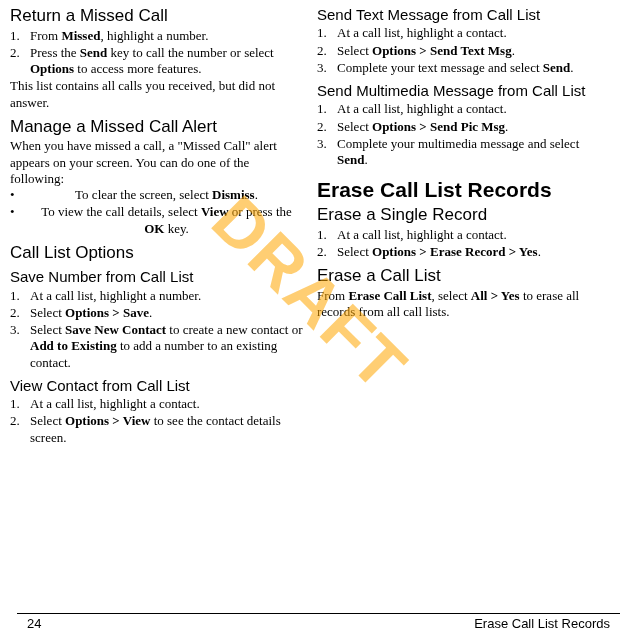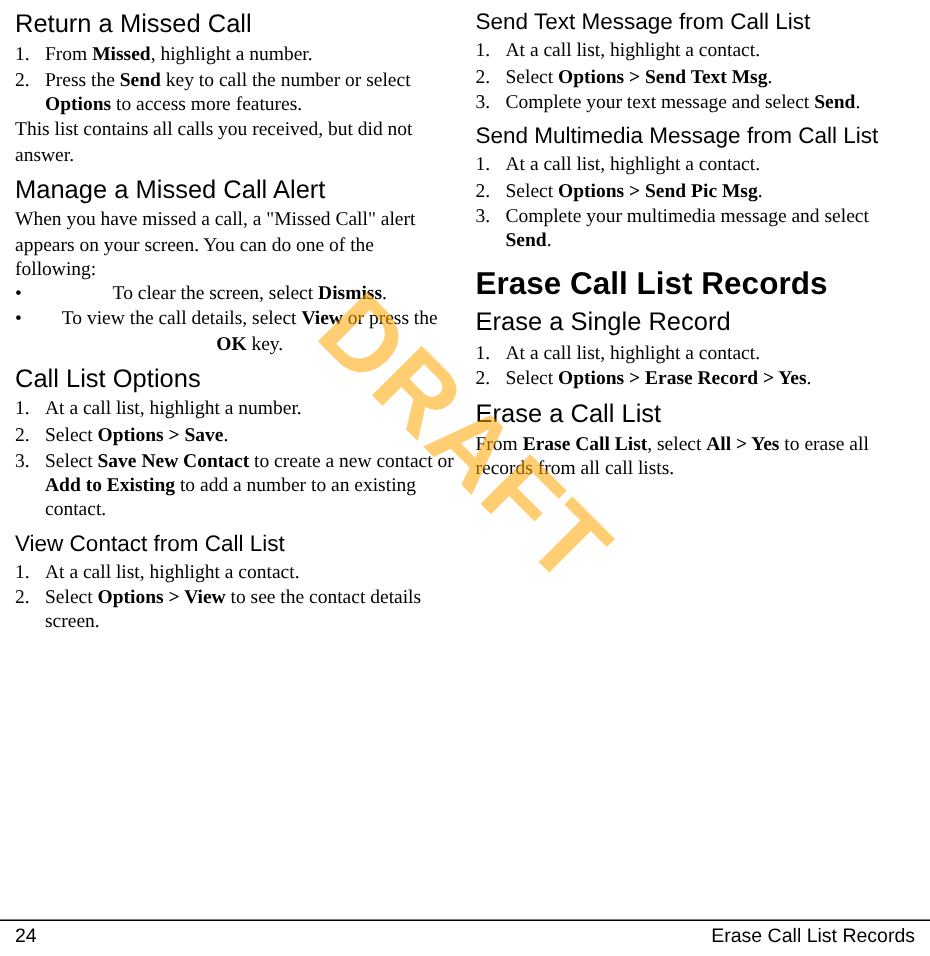--- a/index.html
+++ b/index.html
@@ -80,21 +80,21 @@
   ul > li::before {
     content: "•";
     position: absolute;
     left: 0;
     top: 0;
   }
   .b { font-weight: 700; margin-top: 27px; }
   .footer {
     position: absolute;
     bottom: 6px;
-    left: 0;
+    left: 17px;
     right: 0;
     border-top: 1px solid #000;
     display: flex;
     justify-content: space-between;
     padding: 2px 10px 0 10px;
     font-size: 13px;
     font-family: Arial, Helvetica, sans-serif;
   }
   .watermark {
     position: absolute;
@@ -127,20 +127,21 @@
 
     <div class="h-med gap-top">Manage a Missed Call Alert</div>
     <p>When you have missed a call, a "Missed Call" alert appears on your screen. You can do one of the following:</p>
     <ul>
       <li><span>To clear the screen, select </span><span class="b">Dismiss</span><span>.</span></li>
       <li><span>To view the call details, select </span><span class="b">View</span><span> or press the </span><span class="b">OK</span><span> key.</span></li>
     </ul>
 
     <div class="h-med gap-top">Call List Options</div>
 
+    <div class="h-sub">Save Number from Call List</div>
     <ol>
       <li><span>At a call list, highlight a number.</span></li>
       <li><span>Select </span><span class="b">Options &gt; Save</span><span>.</span></li>
       <li><span>Select </span><span class="b">Save New Contact</span><span> to create a new contact or </span><span class="b">Add to Existing</span><span> to add a number to an existing contact.</span></li>
     </ol>
 
     <div class="h-sub">View Contact from Call List</div>
     <ol>
       <li><span>At a call list, highlight a contact.</span></li>
       <li><span>Select </span><span class="b">Options &gt; View</span><span> to see the contact details screen.</span></li>

